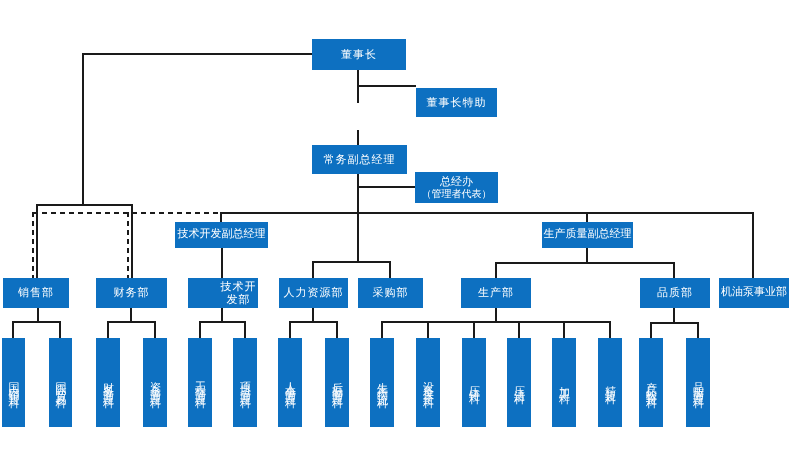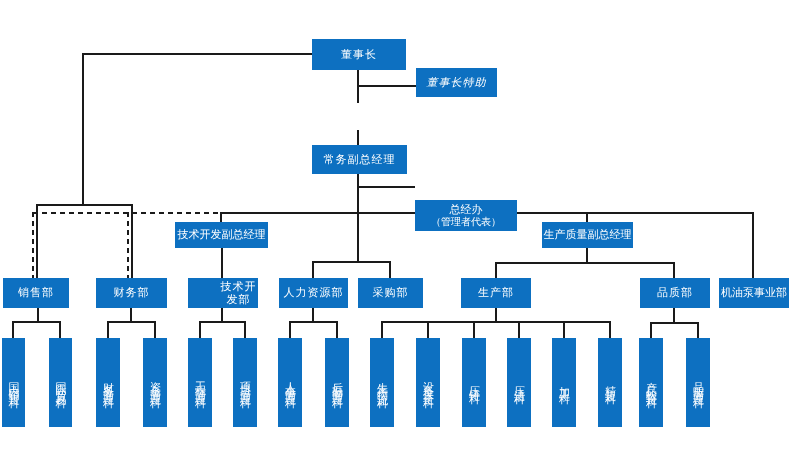--- a/index.html
+++ b/index.html
@@ -6,21 +6,21 @@
   html,body { background:#ffffff; }
   body { font-family:"Liberation Sans","DejaVu Sans",sans-serif; }
   .canvas {
     position:relative; width:789px; height:476px; background:#ffffff; overflow:hidden;
   }
   .node {
     position:absolute; background:#0D70C1; color:#ffffff;
     display:flex; align-items:center; justify-content:center;
     font-size:11px; letter-spacing:1px; text-align:center; line-height:1.2;
   }
-  .node.wide { letter-spacing:0; }
+  .node.wide { letter-spacing:0;font-family:Liberation Mono, monospace; }
   .node.two-line { flex-direction:column; letter-spacing:0; }
   .node.two-line .l1 { font-size:11px; }
   .node.two-line .l2 { font-size:10px; }
   .vnode {
     position:absolute; background:#0D70C1; color:#ffffff;
     display:flex; align-items:center; justify-content:center;
     writing-mode:vertical-rl; text-orientation:upright;
     font-size:11px; letter-spacing:4px; line-height:1;
   }
   .hline { position:absolute; height:2px; background:#1a1a1a; }
@@ -97,27 +97,27 @@
   <div class="vline" style="left:650px;top:322px;height:16px;"></div>
   <div class="vline" style="left:697px;top:322px;height:16px;"></div>
 
   <div class="hdash" style="left:33px;top:212px;width:188px;"></div>
   <div class="vdash" style="left:32px;top:212px;height:67px;"></div>
   <div class="vdash" style="left:127px;top:212px;height:67px;"></div>
 
   <div class="node" style="left:312px;top:39px;width:94px;height:31px;justify-content:center;">
     <span>董事长</span>
   </div>
-  <div class="node" style="left:416px;top:68px;width:81px;height:29px;font-style:italic;">
+  <div class="node" style="left:416px;top:88px;width:81px;height:29px;">
     <span>董事长特助</span>
   </div>
   <div class="node" style="left:312px;top:145px;width:95px;height:29px;">
     <span>常务副总经理</span>
   </div>
-  <div class="node two-line" style="left:415px;top:172px;width:102px;height:31px;margin-top:28px;">
+  <div class="node two-line" style="left:415px;top:172px;width:83px;height:31px;">
     <span class="l1">总经办</span>
     <span class="l2">（管理者代表）</span>
   </div>
   <div class="node wide" style="left:175px;top:222px;width:93px;height:26px;">
     <span>技术开发副总经理</span>
   </div>
   <div class="node wide" style="left:542px;top:222px;width:91px;height:26px;">
     <span>生产质量副总经理</span>
   </div>
 

